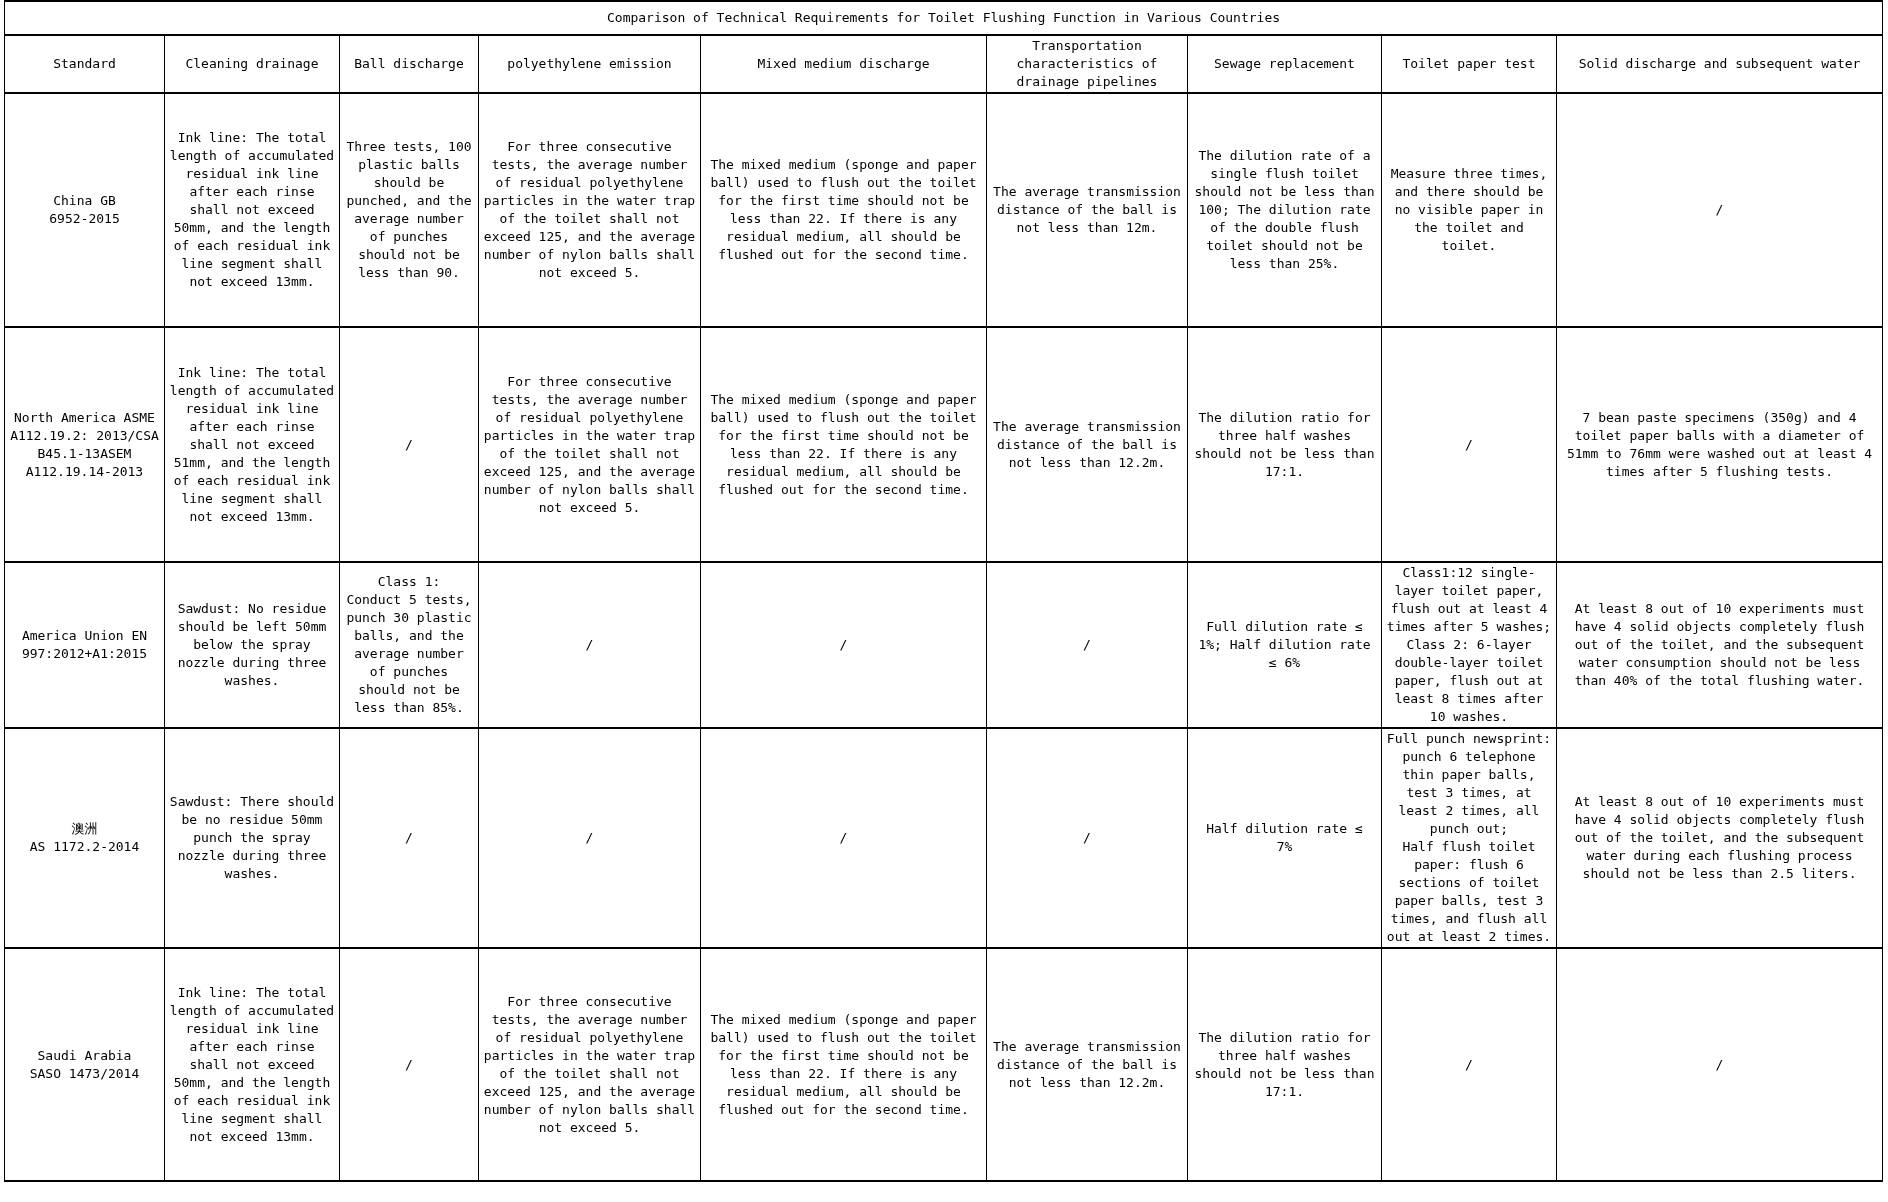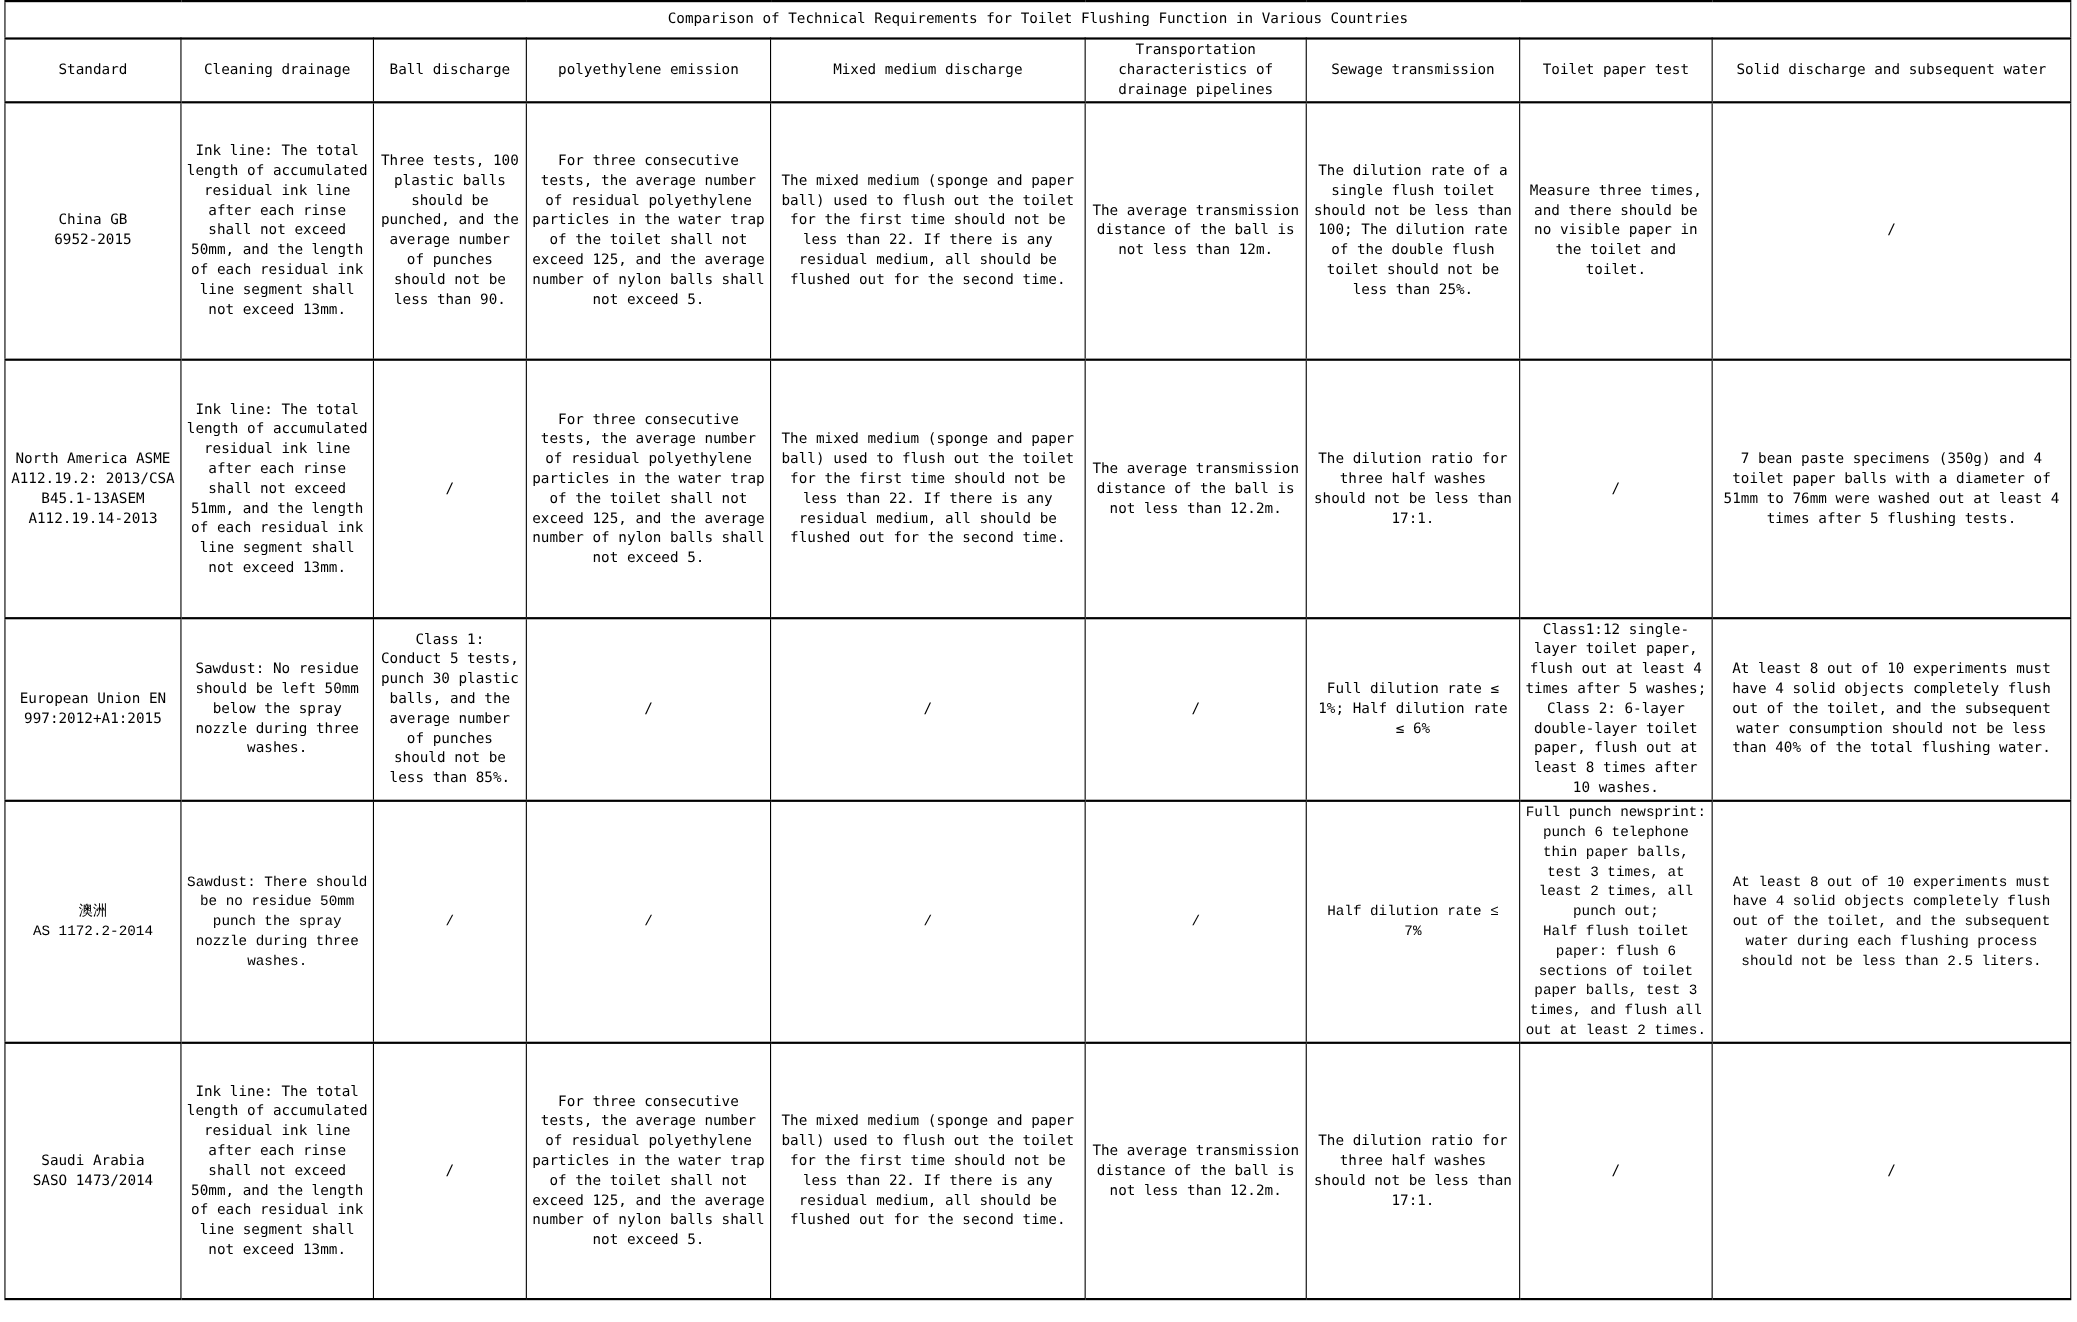--- a/index.html
+++ b/index.html
@@ -38,21 +38,21 @@
     box-sizing: border-box;
   }
   tr.title-row th {
     height: 34px;
     font-size: 13px;
   }
   tr.header-row th { height: 54px; }
   tr.row-0 td { height: 234px; }
   tr.row-1 td { height: 235px; }
   tr.row-2 td { height: 165px; }
-  tr.row-3 td { height: 199px; font-family: Liberation Mono, monospace; }
+  tr.row-3 td { height: 199px; }
   tr.row-4 td { height: 233px; }
 </style>
 </head>
 <body>
 
 <div class="sheet">
   <table class="cmp">
     <colgroup>
       <col style="width:160px">
         <col style="width:175px">
@@ -68,21 +68,21 @@
       <tr class="title-row">
         <th colspan="9">Comparison of Technical Requirements for Toilet Flushing Function in Various Countries</th>
       </tr>
       <tr class="header-row">
         <th>Standard</th>
         <th>Cleaning drainage</th>
         <th>Ball discharge</th>
         <th>polyethylene emission</th>
         <th>Mixed medium discharge</th>
         <th>Transportation characteristics of drainage pipelines</th>
-        <th>Sewage transmission</th>
+        <th>Sewage replacement</th>
         <th>Toilet paper test</th>
         <th>Solid discharge and subsequent water</th>
       </tr>
     </thead>
     <tbody>
       <tr class="row-0">
         <td>China GB
 6952-2015</td>
         <td>Ink line: The total length of accumulated residual ink line after each rinse shall not exceed 50mm, and the length of each residual ink line segment shall not exceed 13mm.</td>
         <td>Three tests, 100 plastic balls should be punched, and the average number of punches should not be less than 90.</td>
@@ -101,21 +101,21 @@
         <td>Ink line: The total length of accumulated residual ink line after each rinse shall not exceed 51mm, and the length of each residual ink line segment shall not exceed 13mm.</td>
         <td>/</td>
         <td>For three consecutive tests, the average number of residual polyethylene particles in the water trap of the toilet shall not exceed 125, and the average number of nylon balls shall not exceed 5.</td>
         <td>The mixed medium (sponge and paper ball) used to flush out the toilet for the first time should not be less than 22. If there is any residual medium, all should be flushed out for the second time.</td>
         <td>The average transmission distance of the ball is not less than 12.2m.</td>
         <td>The dilution ratio for three half washes should not be less than 17:1.</td>
         <td>/</td>
         <td>7 bean paste specimens (350g) and 4 toilet paper balls with a diameter of 51mm to 76mm were washed out at least 4 times after 5 flushing tests.</td>
       </tr>
       <tr class="row-2">
-        <td>European Union EN
+        <td>America Union EN
 997:2012+A1:2015</td>
         <td>Sawdust: No residue should be left 50mm below the spray nozzle during three washes.</td>
         <td>Class 1:
 Conduct 5 tests, punch 30 plastic balls, and the average number of punches should not be less than 85%.</td>
         <td>/</td>
         <td>/</td>
         <td>/</td>
         <td>Full dilution rate ≤ 1%; Half dilution rate ≤ 6%</td>
         <td>Class1:12 single-layer toilet paper, flush out at least 4 times after 5 washes; Class 2: 6-layer double-layer toilet paper, flush out at least 8 times after 10 washes.</td>
         <td>At least 8 out of 10 experiments must have 4 solid objects completely flush out of the toilet, and the subsequent water consumption should not be less than 40% of the total flushing water.</td>

